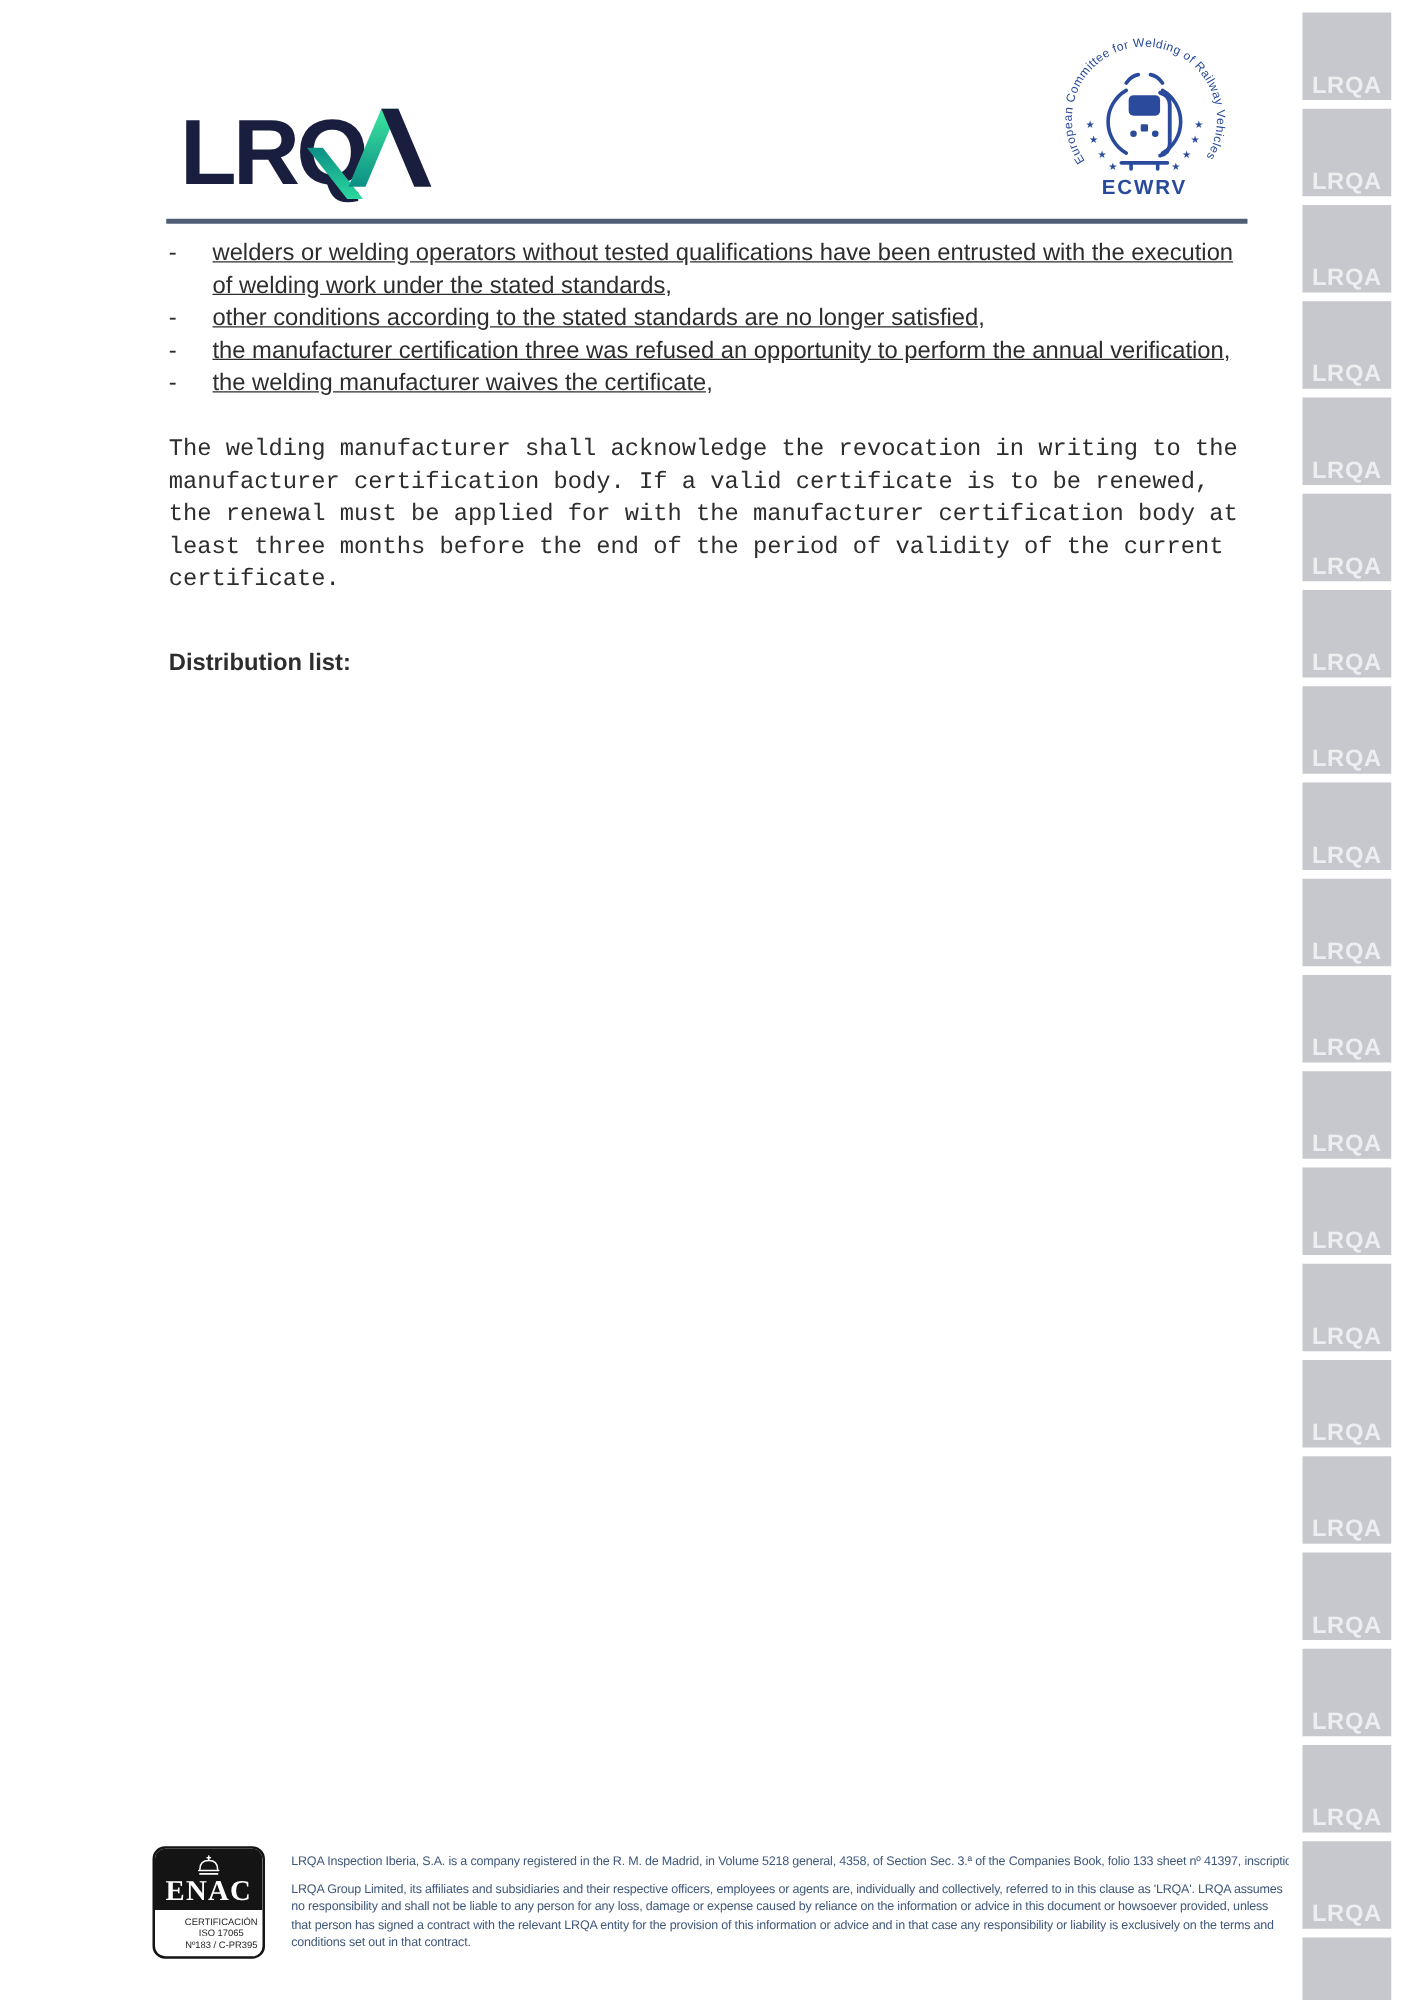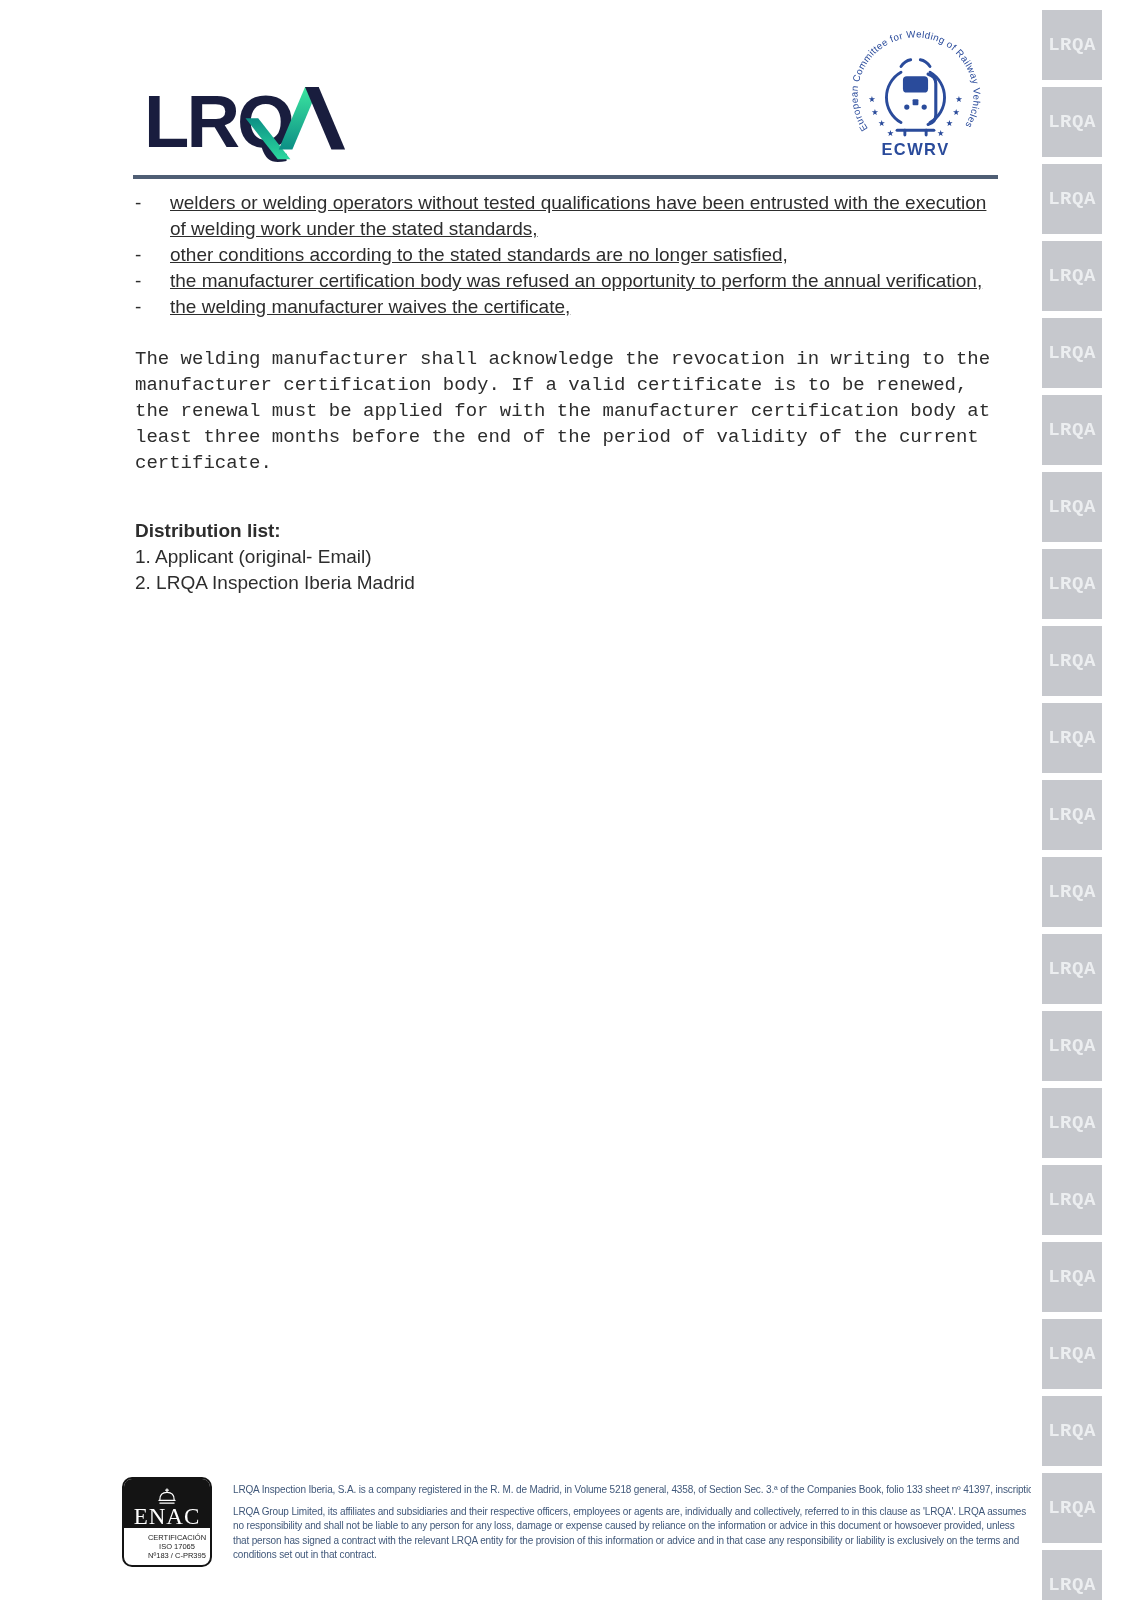--- a/index.html
+++ b/index.html
@@ -9,22 +9,22 @@
   }
   html,body { margin:0; padding:0; background:#fff; }
   .page {
     position:relative; width:1131px; height:1600px; background:#fff;
     overflow:hidden; font-family:"Liberation Sans",sans-serif;
   }
 
   
   .watermark-strip { position:absolute; left:1042px; top:10px; width:71px;
     display:flex; flex-direction:column; gap:7px; }
-  .wm-tile { width:60px; height:70px; background:var(--tile-bg);
-    display:flex; align-items:center; justify-content:center;font-family:Liberation Mono, monospace; }
+  .wm-tile { width:71px; height:70px; background:var(--tile-bg);
+    display:flex; align-items:flex-end; justify-content:center; }
   .wm-label { color:var(--tile-text); font-weight:bold; font-size:19px; letter-spacing:.5px; }
 
   
   .logo-svg { position:absolute; left:144px; top:84px; width:205px; height:80px; }
   .logo-text { font-family:"Liberation Sans",sans-serif; font-weight:bold;
     font-size:76px; letter-spacing:-3px; fill:var(--brand-navy); }
   .stamp-svg { position:absolute; left:843px; top:22px; width:145px; height:145px; }
   .stamp-ring { font-family:"Liberation Sans",sans-serif; font-size:10px;
     letter-spacing:.4px; fill:var(--stamp-blue); }
   .stamp-label { font-family:"Liberation Sans",sans-serif; font-weight:bold;
@@ -42,21 +42,21 @@
   .bullet-dash { width:35px; flex:none; }
   .bullet-text { flex:1;text-decoration:underline; }
   .para { margin-top:26px;font-family:Liberation Mono, monospace; }
   .dist-title { margin-top:42px; font-weight:bold; }
 
   
   .enac-badge { position:absolute; left:122px; top:1477px; width:90px; height:90px;
     border:2px solid #141414; border-radius:10px; overflow:hidden; background:#fff;
     box-sizing:border-box; display:flex; flex-direction:column; }
   .enac-top { background:#141414; flex:0 0 49px; display:flex; flex-direction:column;
-    align-items:center; justify-content:flex-end; }
+    align-items:center; justify-content:center;font-weight:bold; }
   .enac-name { color:#fff; font-family:"Liberation Serif",serif; font-size:23px;
     letter-spacing:1px; line-height:1; margin-top:1px; }
   .enac-bottom { flex:1; display:flex; flex-direction:column; align-items:center;
     justify-content:center; color:#222; font-size:7.5px; line-height:9px; text-align:center;padding-left:20px; }
   .crown-stroke { stroke:#fff; fill:none; stroke-width:1.4; stroke-linecap:round; }
 
   .footer-text { position:absolute; left:233px; top:1483px; width:798px;
     color:var(--footer-text); font-size:10px; line-height:14.5px; letter-spacing:-.15px; }
   .reg-line { white-space:nowrap; overflow:hidden; }
   .bold { font-weight:bold; }
@@ -193,33 +193,29 @@
         <div class="bullet">
           <span class="bullet-dash">-</span>
           <span class="bullet-text">welders or welding operators without tested qualifications have been entrusted with the execution of welding work under the stated standards,</span>
         </div>
         <div class="bullet">
           <span class="bullet-dash">-</span>
           <span class="bullet-text">other conditions according to the stated standards are no longer satisfied,</span>
         </div>
         <div class="bullet">
           <span class="bullet-dash">-</span>
-          <span class="bullet-text">the manufacturer certification body was refused an opportunity to perform the annual verification,</span>
+          <span class="bullet-text">the manufacturer certification three was refused an opportunity to perform the annual verification,</span>
         </div>
         <div class="bullet">
           <span class="bullet-dash">-</span>
           <span class="bullet-text">the welding manufacturer waives the certificate,</span>
         </div>
       </div>
     <div class="para">The welding manufacturer shall acknowledge the revocation in writing to the manufacturer certification body. If a valid certificate is to be renewed, the renewal must be applied for with the manufacturer certification body at least three months before the end of the period of validity of the current certificate.</div>
     <div class="dist-title">Distribution list:</div>
-    <div>
-        <div>1. Applicant (original- Email)</div>
-        <div>2. LRQA Inspection Iberia Madrid</div>
-      </div>
   </div>
 
   <div class="enac-badge">
     <div class="enac-top">
       <svg width="30" height="16" viewBox="0 0 24 18" aria-hidden="true">
         <path class="crown-stroke" d="M 12 1 L 12 4 M 10.5 2.5 L 13.5 2.5"></path>
         <path class="crown-stroke" d="M 4 13 Q 4 5 12 5 Q 20 5 20 13"></path>
         <path class="crown-stroke" d="M 3 14 L 21 14 M 4 17 L 20 17"></path>
       </svg>
       <div class="enac-name">ENAC</div>

